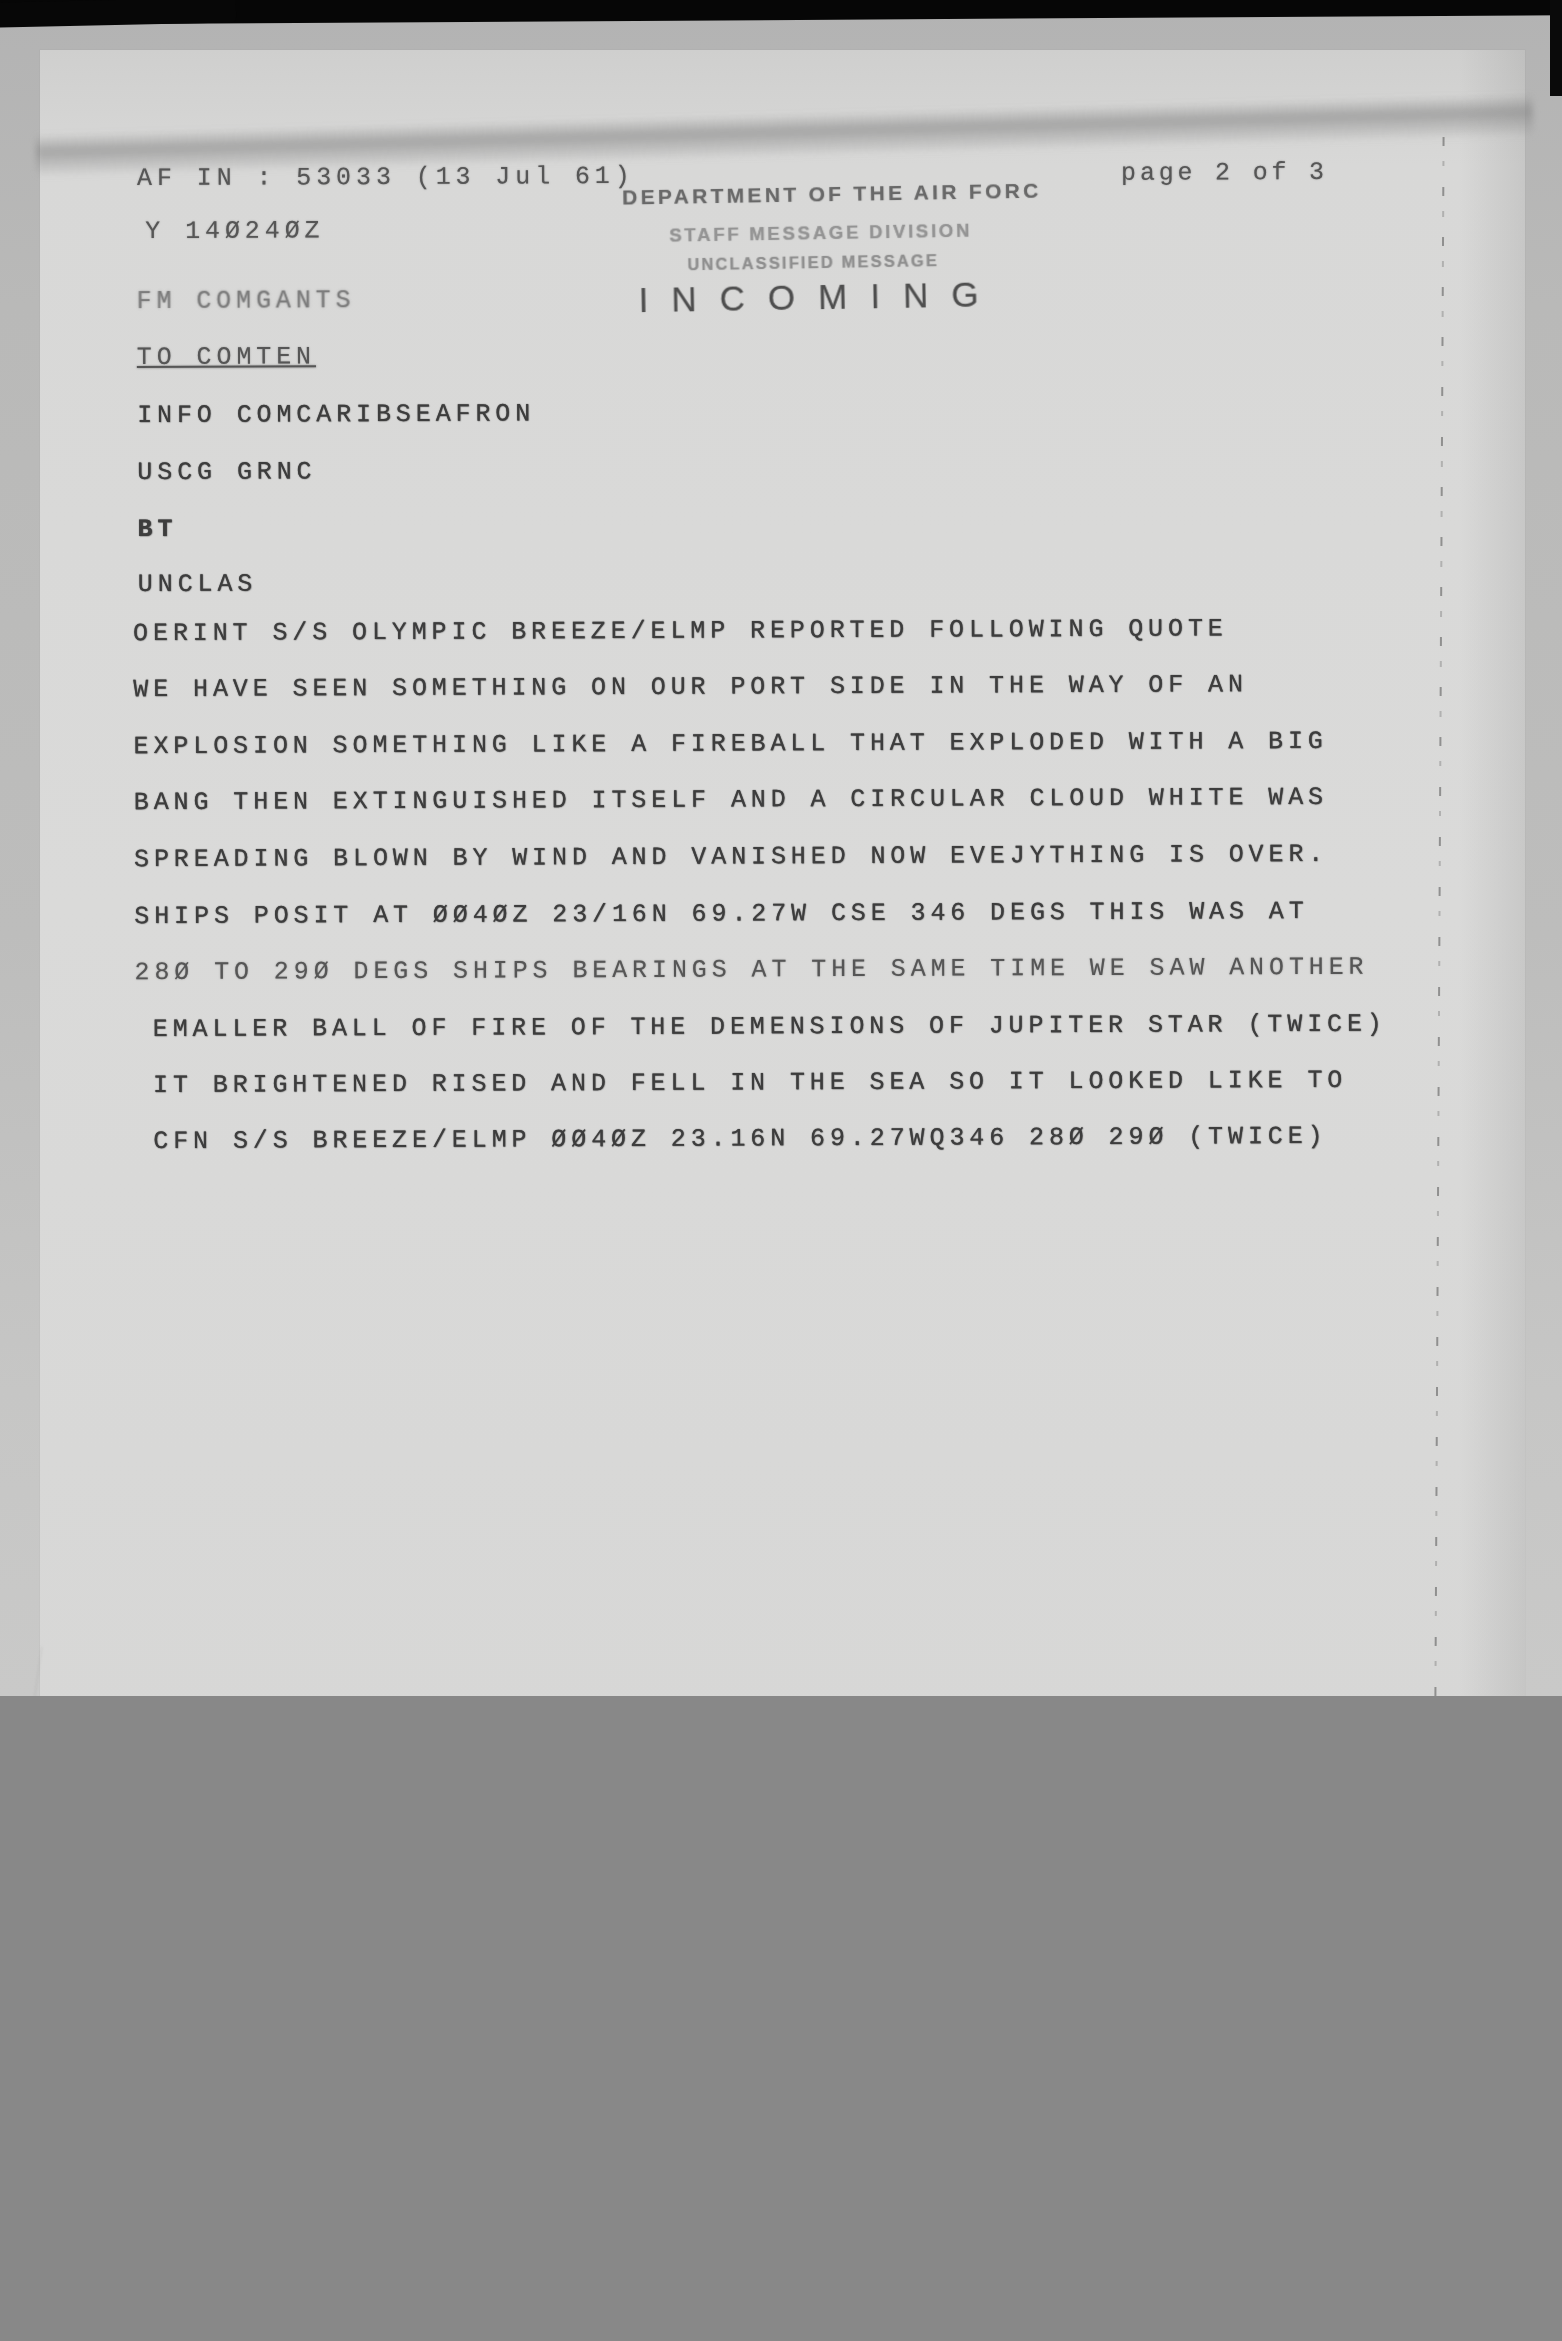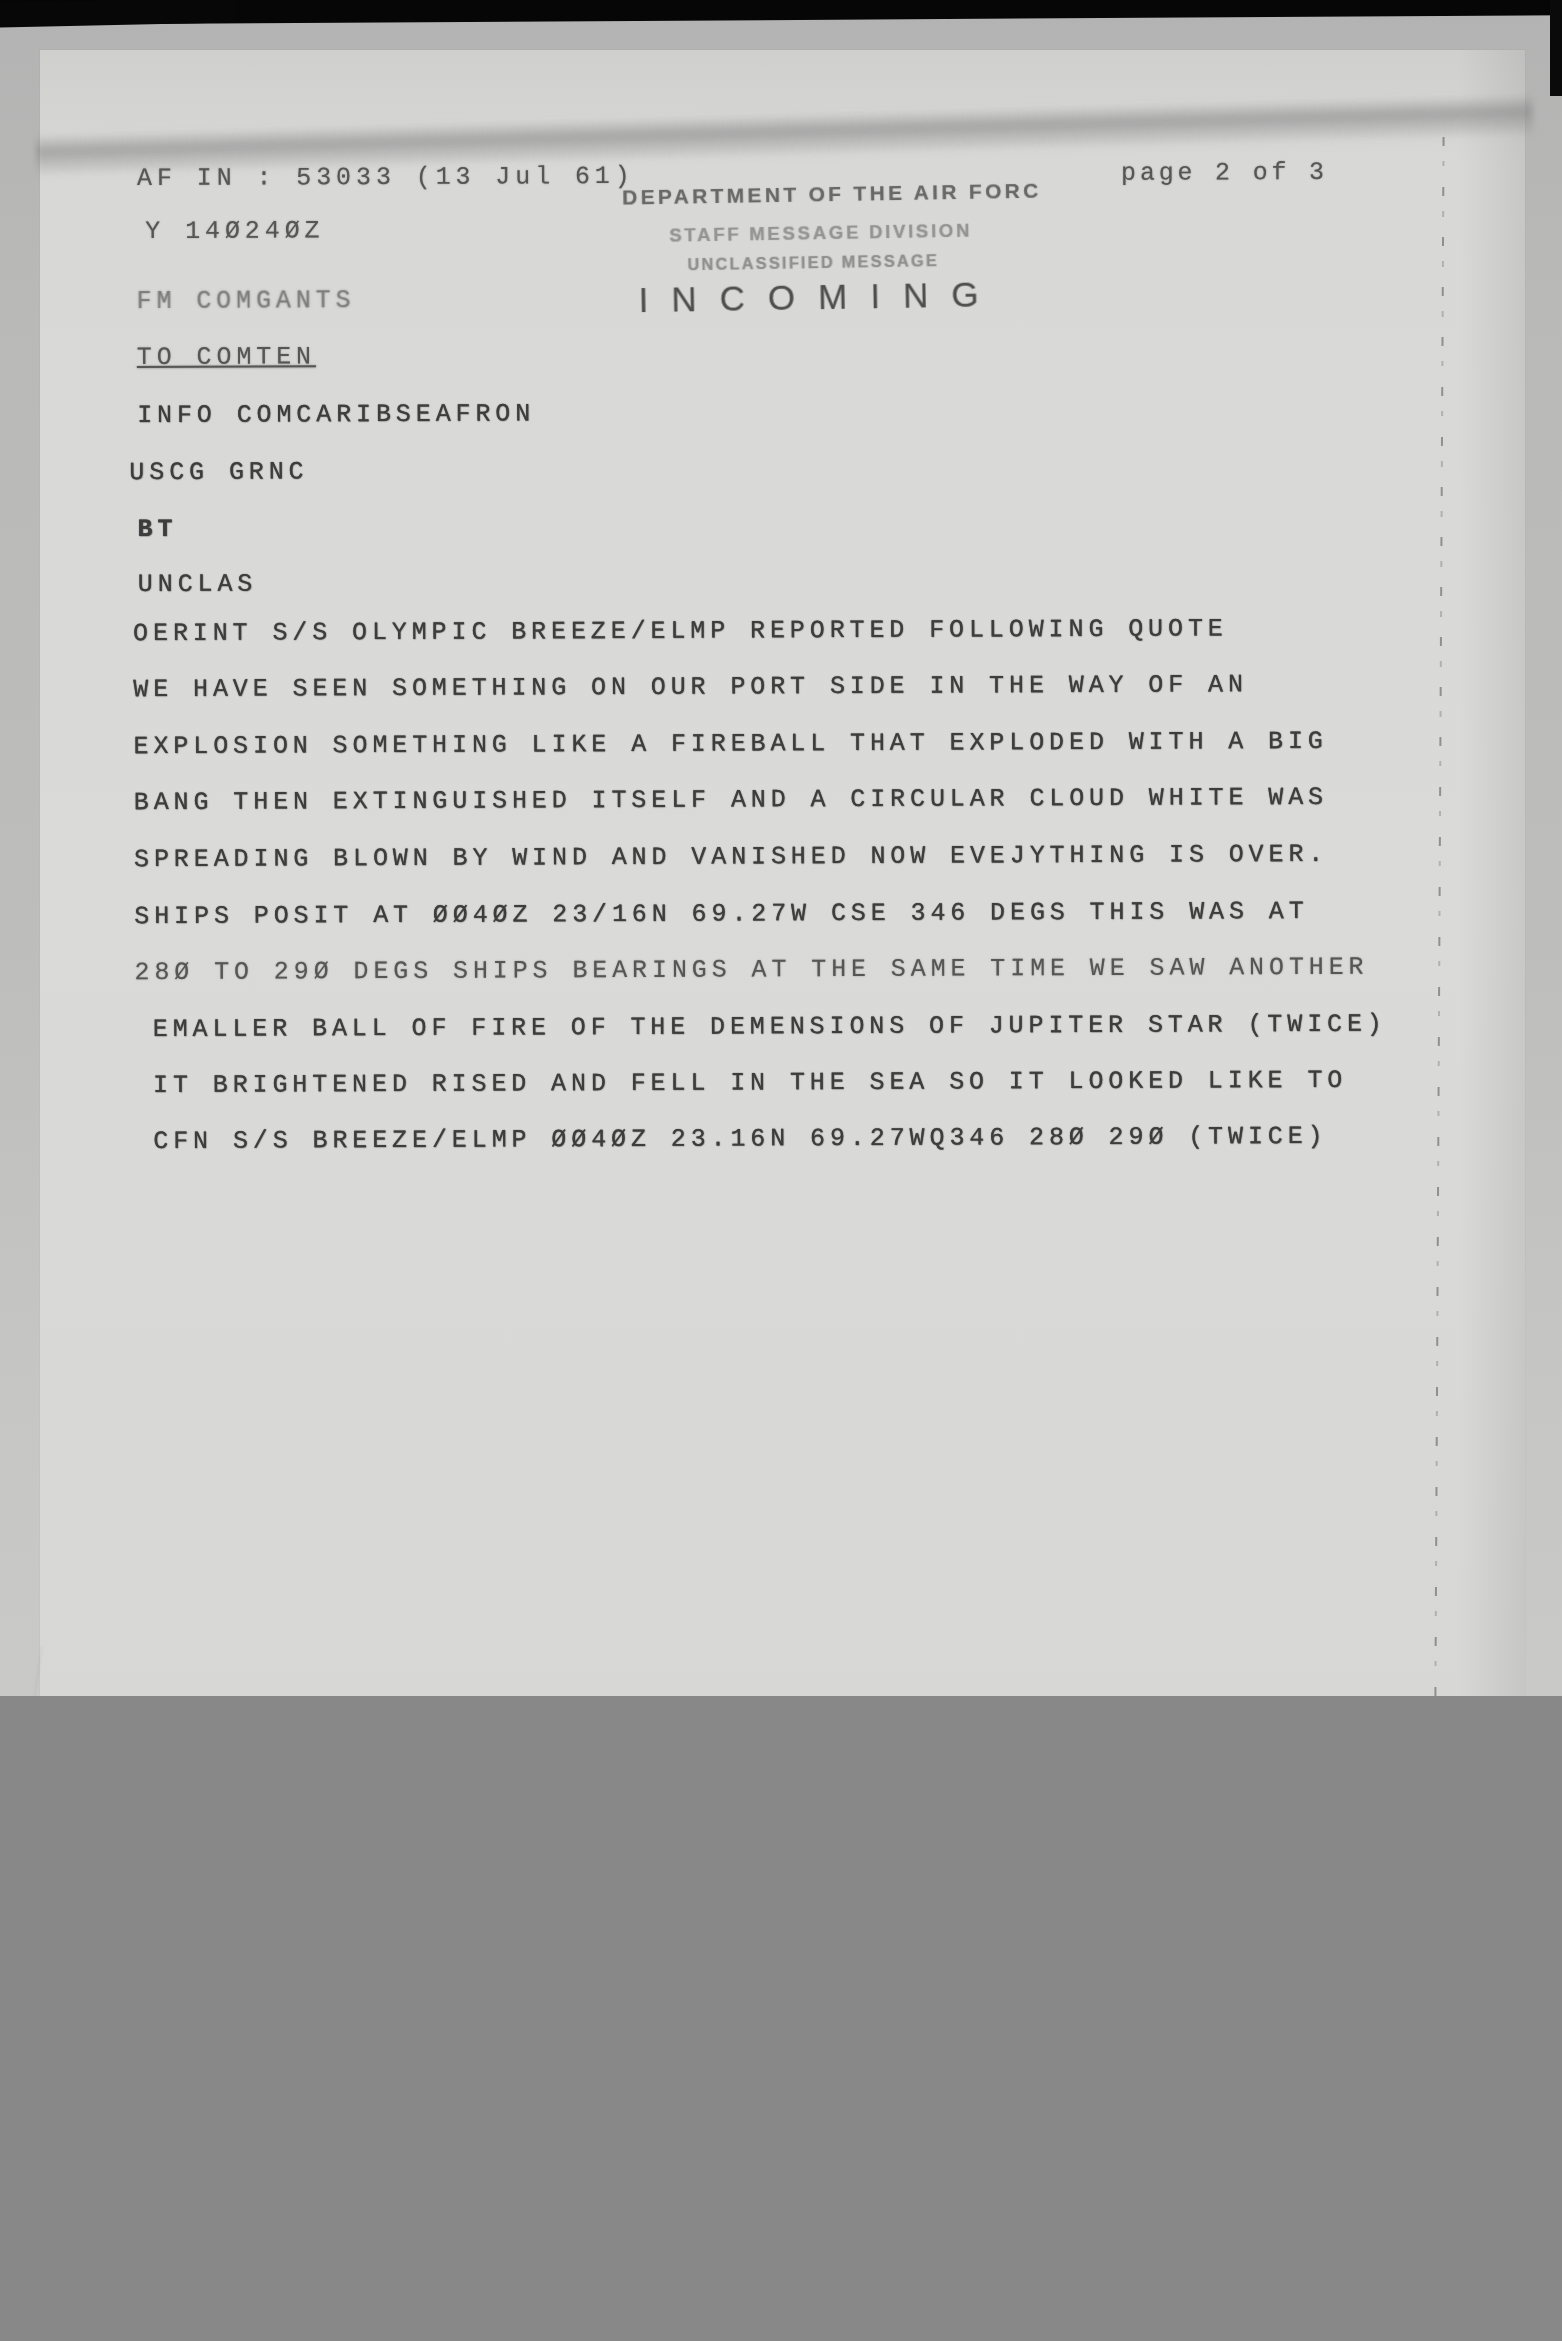--- a/index.html
+++ b/index.html
@@ -118,21 +118,21 @@
     <div class="t dim" style="left:1121px;top:163px;letter-spacing:3.8px;">page 2 of 3</div>
 
     <div class="stamp s1" style="left:622px;top:185px;">DEPARTMENT OF THE AIR FORC</div>
     <div class="stamp s2" style="left:669px;top:225px;">STAFF MESSAGE DIVISION</div>
     <div class="stamp s3" style="left:687px;top:256px;">UNCLASSIFIED MESSAGE</div>
     <div class="stamp s4" style="left:638px;top:280px;">INCOMING</div>
 
     <div class="t faint" style="left:136px;top:287px;text-align:center;">FM COMGANTS</div>
     <div class="t dim" style="left:136px;top:343px;text-decoration:underline;">TO COMTEN</div>
     <div class="t" style="left:136px;top:401px;">INFO COMCARIBSEAFRON</div>
-    <div class="t" style="left:128px;top:458px;font-family:Liberation Mono, monospace;">USCG GRNC</div>
+    <div class="t" style="left:136px;top:458px;font-family:Liberation Mono, monospace;">USCG GRNC</div>
     <div class="t" style="left:136px;top:515px;font-weight:bold;">BT</div>
     <div class="t" style="left:136px;top:570px;">UNCLAS</div>
 
     <div class="t" style="left:131px;top:619px;">OERINT S/S OLYMPIC BREEZE/ELMP REPORTED FOLLOWING QUOTE</div>
     <div class="t" style="left:131px;top:675px;">WE HAVE SEEN SOMETHING ON OUR PORT SIDE IN THE WAY OF AN</div>
     <div class="t" style="left:131px;top:732px;">EXPLOSION SOMETHING LIKE A FIREBALL THAT EXPLODED WITH A BIG</div>
     <div class="t" style="left:131px;top:788px;">BANG THEN EXTINGUISHED ITSELF AND A CIRCULAR CLOUD WHITE WAS</div>
     <div class="t" style="left:131px;top:845px;">SPREADING BLOWN BY WIND AND VANISHED NOW EVEJYTHING IS OVER.</div>
     <div class="t" style="left:131px;top:902px;">SHIPS POSIT AT ØØ4ØZ 23/16N 69.27W CSE 346 DEGS THIS WAS AT</div>
     <div class="t dim" style="left:131px;top:958px;">28Ø TO 29Ø DEGS SHIPS BEARINGS AT THE SAME TIME WE SAW ANOTHER</div>

